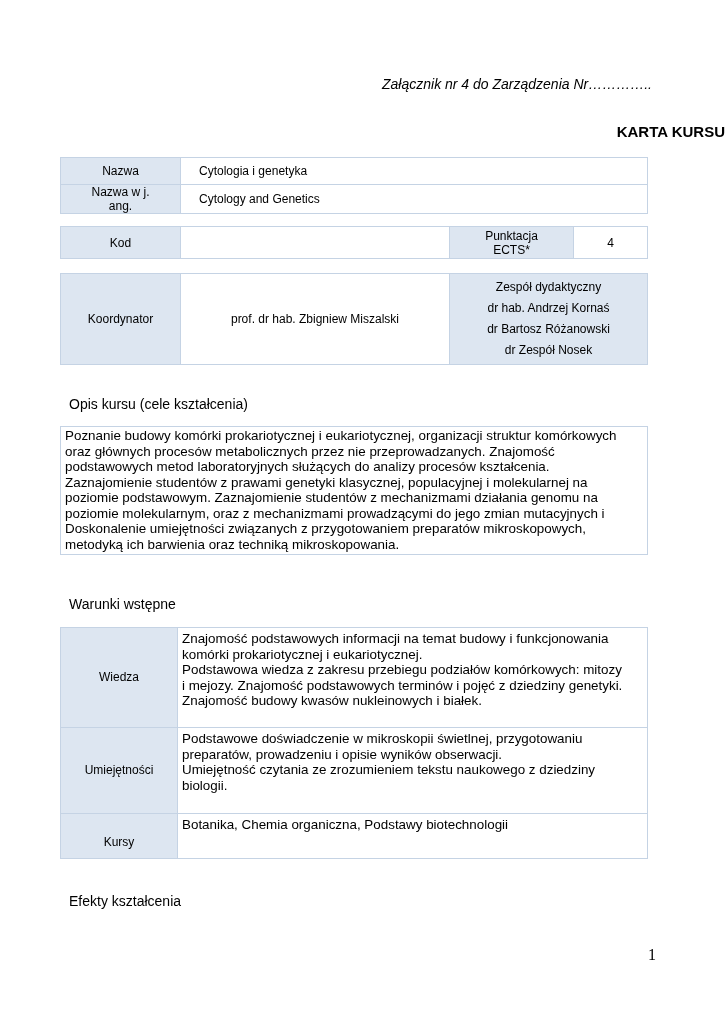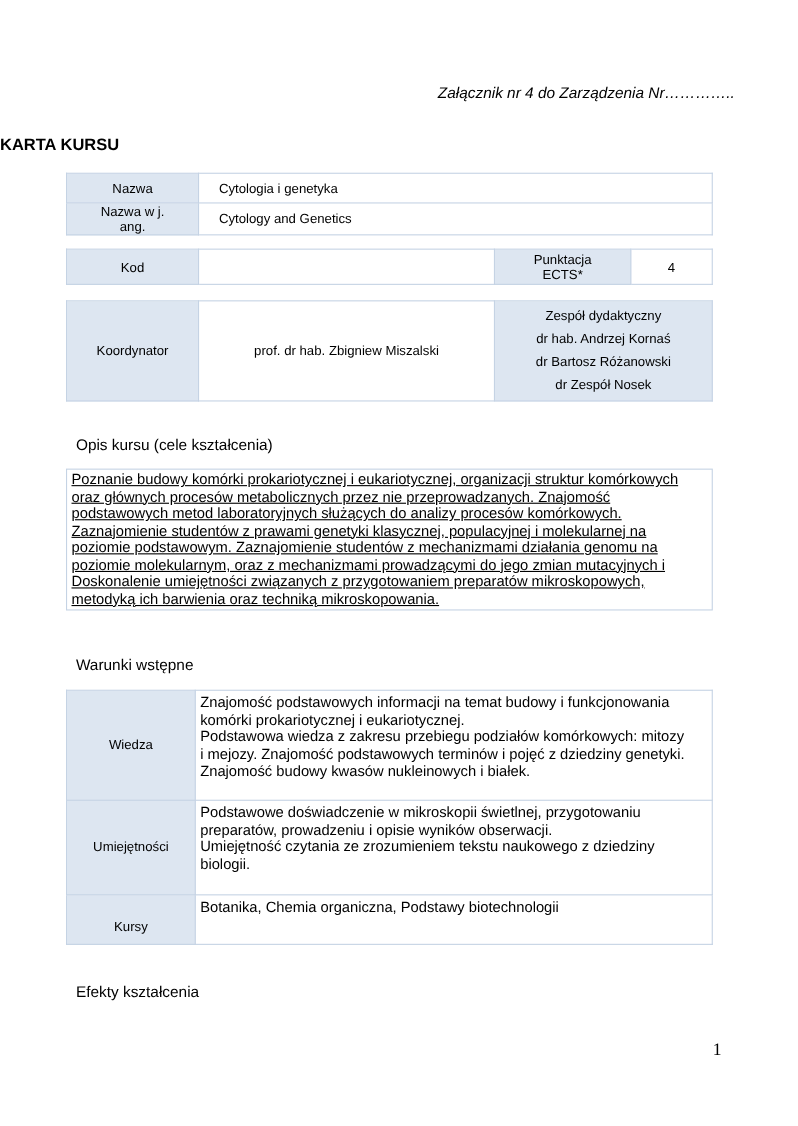--- a/index.html
+++ b/index.html
@@ -1,34 +1,34 @@
 <!DOCTYPE html>
 <html><head>
 <meta charset="utf-8">
 <style>
   html, body { margin: 0; padding: 0; background: #ffffff; }
   body { width: 725px; height: 1024px; position: relative; overflow: hidden;
          font-family: "Liberation Sans", sans-serif; color: #000; }
   .abs { position: absolute; }
-  .annex { left: 398px; top: 76px; font-size: 14px; font-style: italic; }
-  .title { left: 0; width: 725px; top: 123px; text-align: left; font-size: 15px; font-weight: bold; }
+  .annex { left: 382px; top: 76px; font-size: 14px; font-style: italic; }
+  .title { left: 0; width: 725px; top: 123px; text-align: right; font-size: 15px; font-weight: bold; }
   table { border-collapse: collapse; position: absolute; left: 60px; width: 588px; table-layout: fixed; }
   td { border: 1px solid #c5d3e4; font-size: 12px; padding: 0 18px; }
   td.lab { background: #dde6f1; text-align: center; }
   td.val { background: #fff; }
   .t1 { top: 157px; }
   .t1 td { height: 26px; }
   .t2 { top: 226px; }
   .t2 td { height: 31px; }
   .t3 { top: 273px; }
   .t3 td { height: 90px; }
   .team-line { line-height: 21px; }
   .section { left: 69px; font-size: 14px; }
   .opis { position: absolute; left: 60px; top: 426px; width: 577px; border: 1px solid #c5d3e4;
-          font-size: 13.4px; line-height: 15.5px; padding: 1px 5px 2px 4px; text-decoration: underline; }
+          font-size: 13.4px; line-height: 15.5px; padding: 1px 5px 2px 4px; }
   .t4 { top: 627px; }
   .t4 td { vertical-align: top; font-size: 13.4px; line-height: 15.5px; }
   .t4 td.lab { vertical-align: middle; font-size: 12px; }
   .t4 .r1 td { height: 96px; }
   .t4 .r2 td { height: 82px; }
   .t4 .r3 td { height: 36px; }
   .t4 td.val { padding: 3px 4px 0 4px; }
   .pnum { left: 648px; top: 946px; font-family: "Liberation Serif", serif; font-size: 16px; }
 </style>
 </head>
@@ -89,21 +89,21 @@
     </td>
   </tr>
 </tbody>
   </table>
 
 <div class="abs section" style="top:396px">Opis kursu (cele kształcenia)</div>
 
 <div class="opis">
   <div>Poznanie budowy komórki prokariotycznej i eukariotycznej, organizacji struktur komórkowych</div>
   <div>oraz głównych procesów metabolicznych przez nie przeprowadzanych. Znajomość</div>
-  <div>podstawowych metod laboratoryjnych służących do analizy procesów komórkowych.</div>
+  <div>podstawowych metod laboratoryjnych służących do analizy procesów kształcenia.</div>
   <div>Zaznajomienie studentów z prawami genetyki klasycznej, populacyjnej i molekularnej na</div>
   <div>poziomie podstawowym. Zaznajomienie studentów z mechanizmami działania genomu na</div>
   <div>poziomie molekularnym, oraz z mechanizmami prowadzącymi do jego zmian mutacyjnych i</div>
   <div>Doskonalenie umiejętności związanych z przygotowaniem preparatów mikroskopowych,</div>
   <div>metodyką ich barwienia oraz techniką mikroskopowania.</div>
 </div>
 
 <div class="abs section" style="top:596px">Warunki wstępne</div>
 
 <table class="t4">

